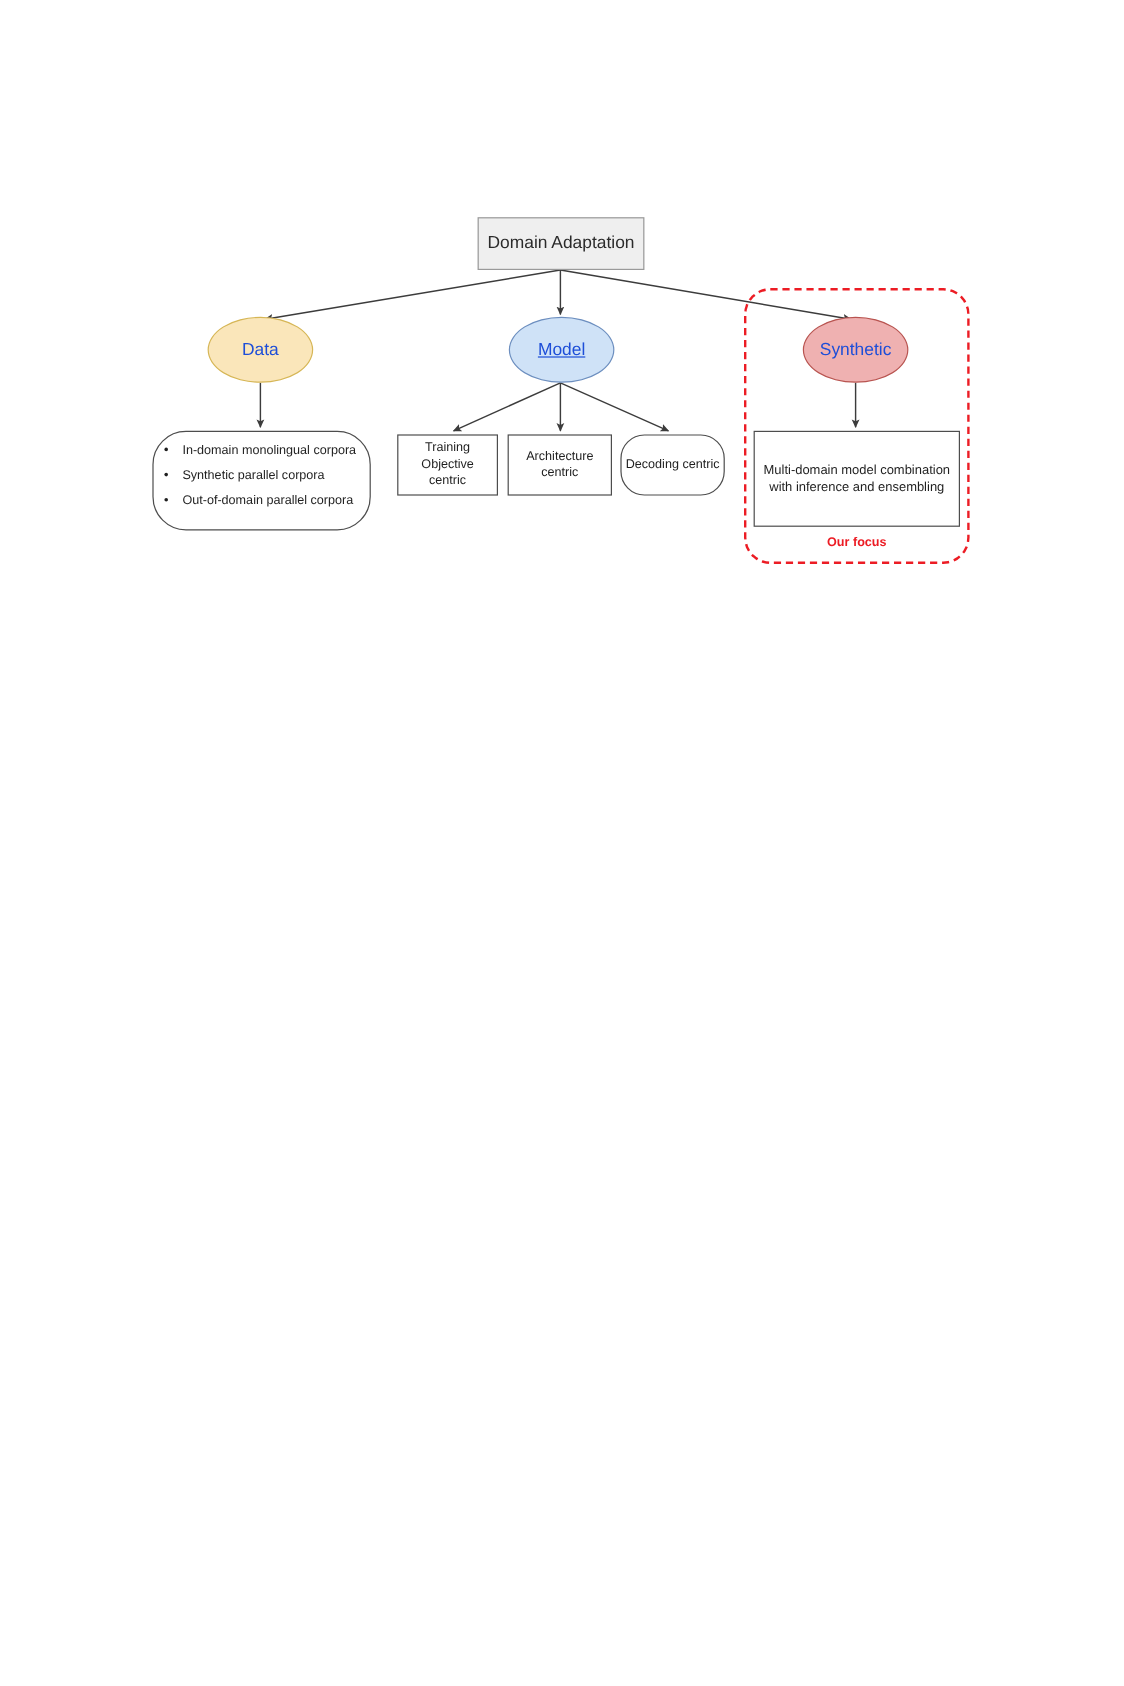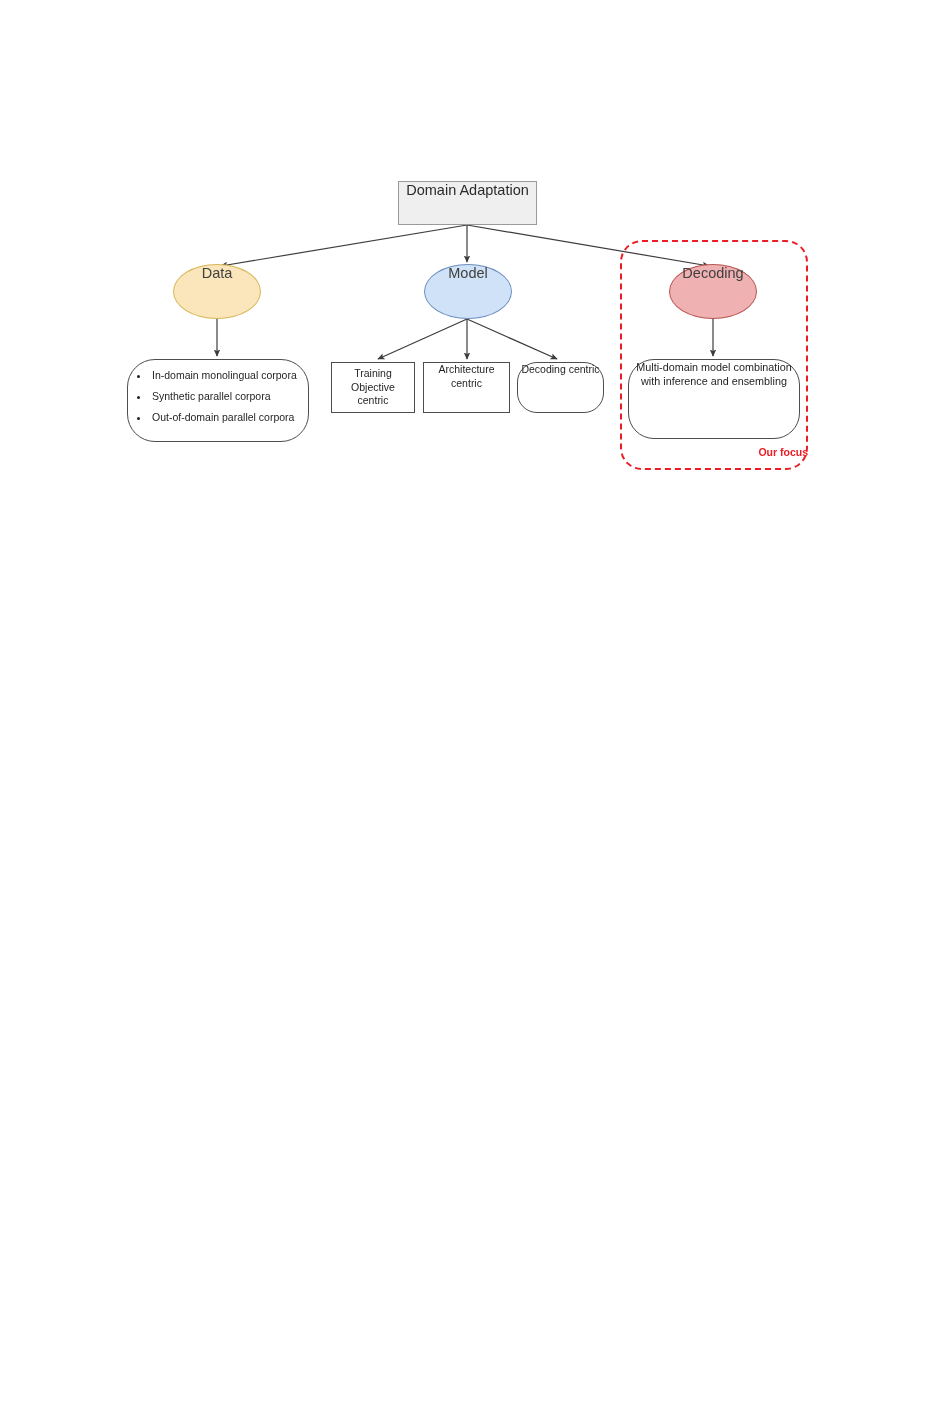--- a/index.html
+++ b/index.html
@@ -27,55 +27,57 @@
     left: 0;
     top: 0;
     width: 937px;
     height: 1405px;
     pointer-events: none;
   }
   .node {
     position: absolute;
     box-sizing: border-box;
     display: flex;
+    align-items: center;
     justify-content: center;
     text-align: center;
   }
   
   #root-node {
     left: 398px;
     top: 181px;
     width: 139px;
     height: 44px;
     background: #efefef;
     border: 1px solid #9a9a9a;
     font-size: 14.5px;
     color: #2b2b2b;
   }
   
   .ellipse-node {
     border-radius: 50%;
     font-size: 14.5px;
-    color: #404040;
+    color: #1d4ed8;
   }
   #data-node {
     left: 173px;
     top: 264px;
     width: 88px;
     height: 55px;
     background: #fae6ba;
     border: 1px solid #d6b656;
   }
   #model-node {
     left: 424px;
     top: 264px;
     width: 88px;
     height: 55px;
     background: #cfe2f7;
     border: 1px solid #6c8ebf;
+    text-decoration: underline;
   }
   #inference-node {
     left: 669px;
     top: 264px;
     width: 88px;
     height: 55px;
     background: #efb1b1;
     border: 1px solid #b85450;
   }
   
@@ -129,40 +131,39 @@
     padding: 0 3px;
     border-radius: 20px;
   }
   #inference-detail-box {
     left: 628px;
     top: 359px;
     width: 172px;
     height: 80px;
     padding: 0 6px;
     font-size: 10.8px;
-    border-radius: 26px;
   }
   
   #focus-region {
     position: absolute;
     left: 620px;
     top: 240px;
     width: 188px;
     height: 230px;
     border: 2px dashed #ec1c24;
     border-radius: 22px;
     box-sizing: border-box;
     background: transparent;
   }
   #focus-label {
     position: absolute;
     left: 620px;
     top: 446px;
     width: 188px;
-    text-align: right;
+    text-align: center;
     font-size: 10.5px;
     font-weight: bold;
     color: #ec1c24;
   }
 </style>
 </head>
 <body>
 
 <div id="diagram-canvas">
 
@@ -197,21 +198,21 @@
     <span>Domain Adaptation</span>
   </div>
 
   <div class="node ellipse-node" id="data-node">
     <span>Data</span>
   </div>
   <div class="node ellipse-node" id="model-node">
     <span>Model</span>
   </div>
   <div class="node ellipse-node" id="inference-node">
-    <span>Decoding</span>
+    <span>Synthetic</span>
   </div>
 
   <div class="node box-node" id="data-list-box">
     <ul>
       <li>In-domain monolingual corpora</li>
       <li>Synthetic parallel corpora</li>
       <li>Out-of-domain parallel corpora</li>
     </ul>
   </div>
 

